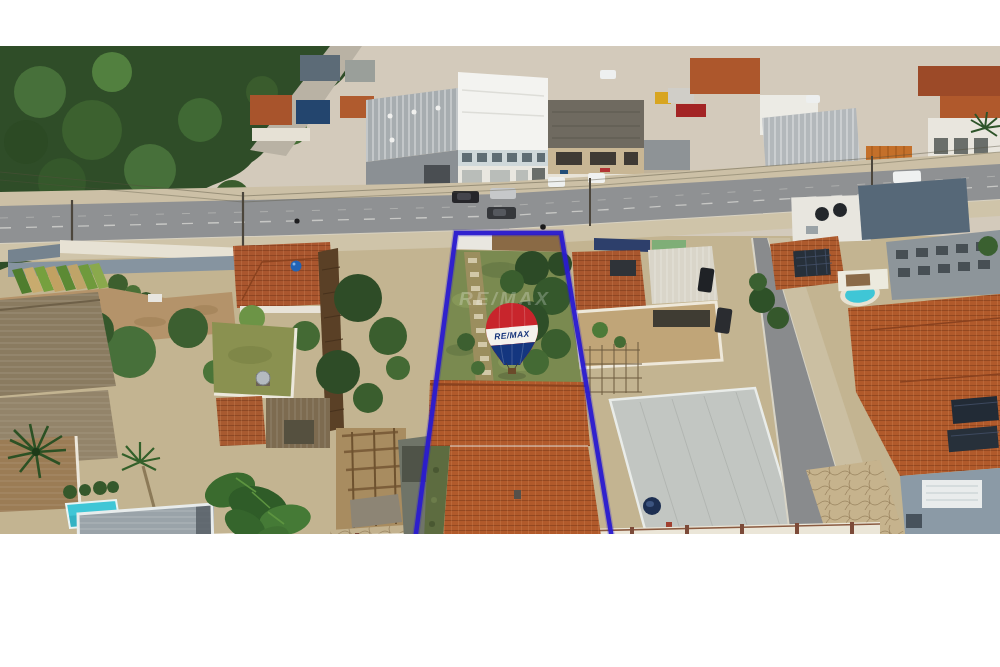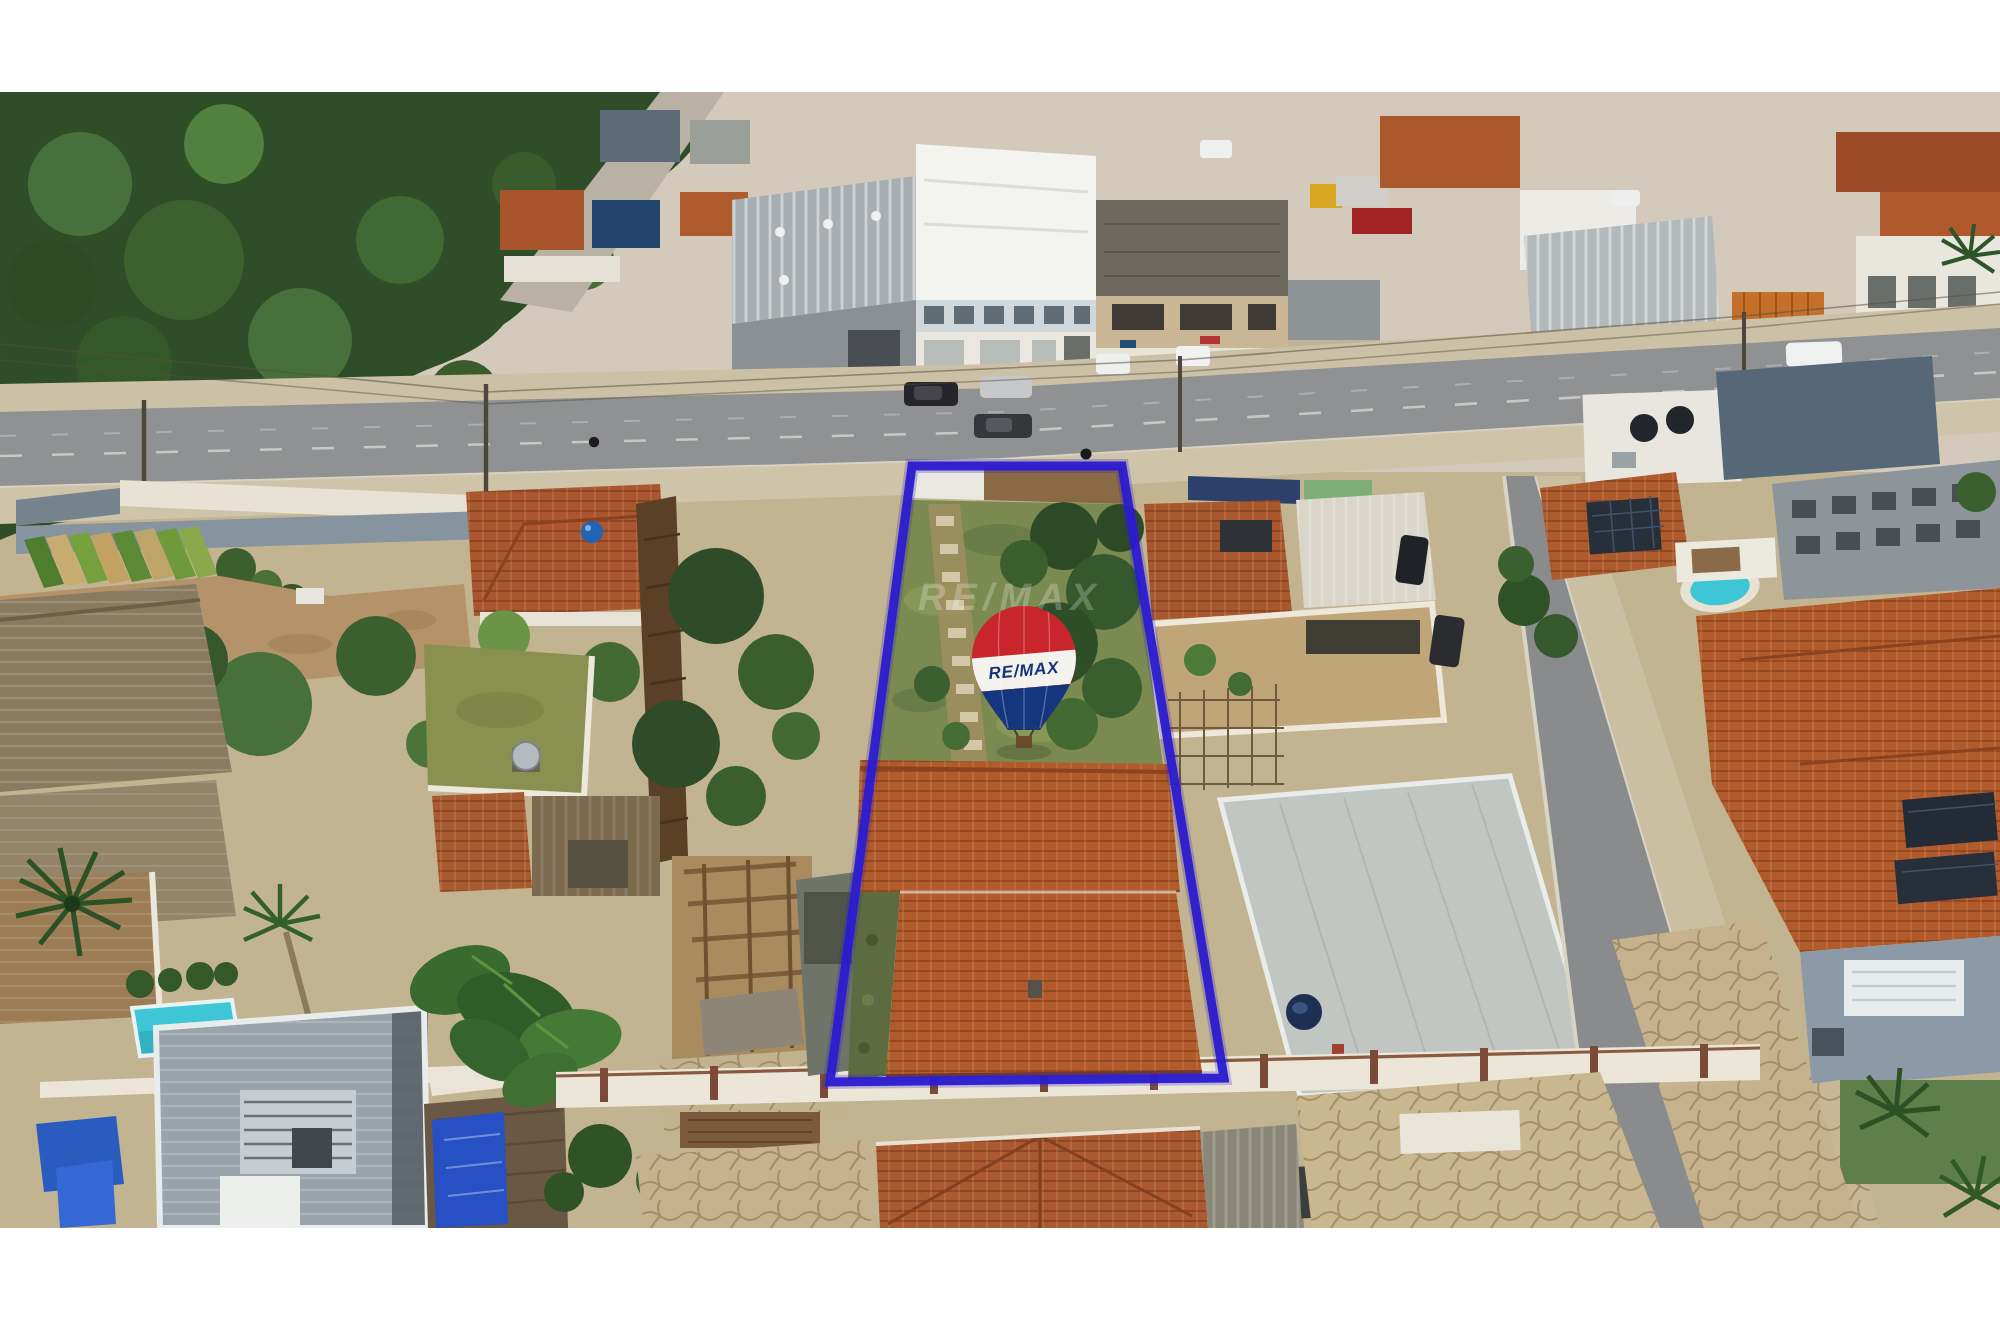--- a/index.html
+++ b/index.html
@@ -1,16 +1,16 @@
 <!DOCTYPE html>
 <html><head>
 <meta charset="utf-8">
 <style>
   html,body{margin:0;padding:0;background:#ffffff;}
-  .stage{position:relative;width:1000px;height:667px;background:#84cc16;overflow:hidden;
+  .stage{position:relative;width:1000px;height:534px;background:#84cc16;overflow:hidden;
          font-family:"Liberation Sans", sans-serif;text-align:right;}
   svg{display:block}
   text{font-family:"Liberation Sans", sans-serif;}
   .ghost{font-style:italic;font-weight:bold;letter-spacing:3px;opacity:.24;fill:#ffffff;font-size:19px;}
   .balloon-label{font-style:italic;font-weight:bold;font-size:8.5px;letter-spacing:.4px;}
 </style>
 </head>
 <body>
 
 <div class="stage">

